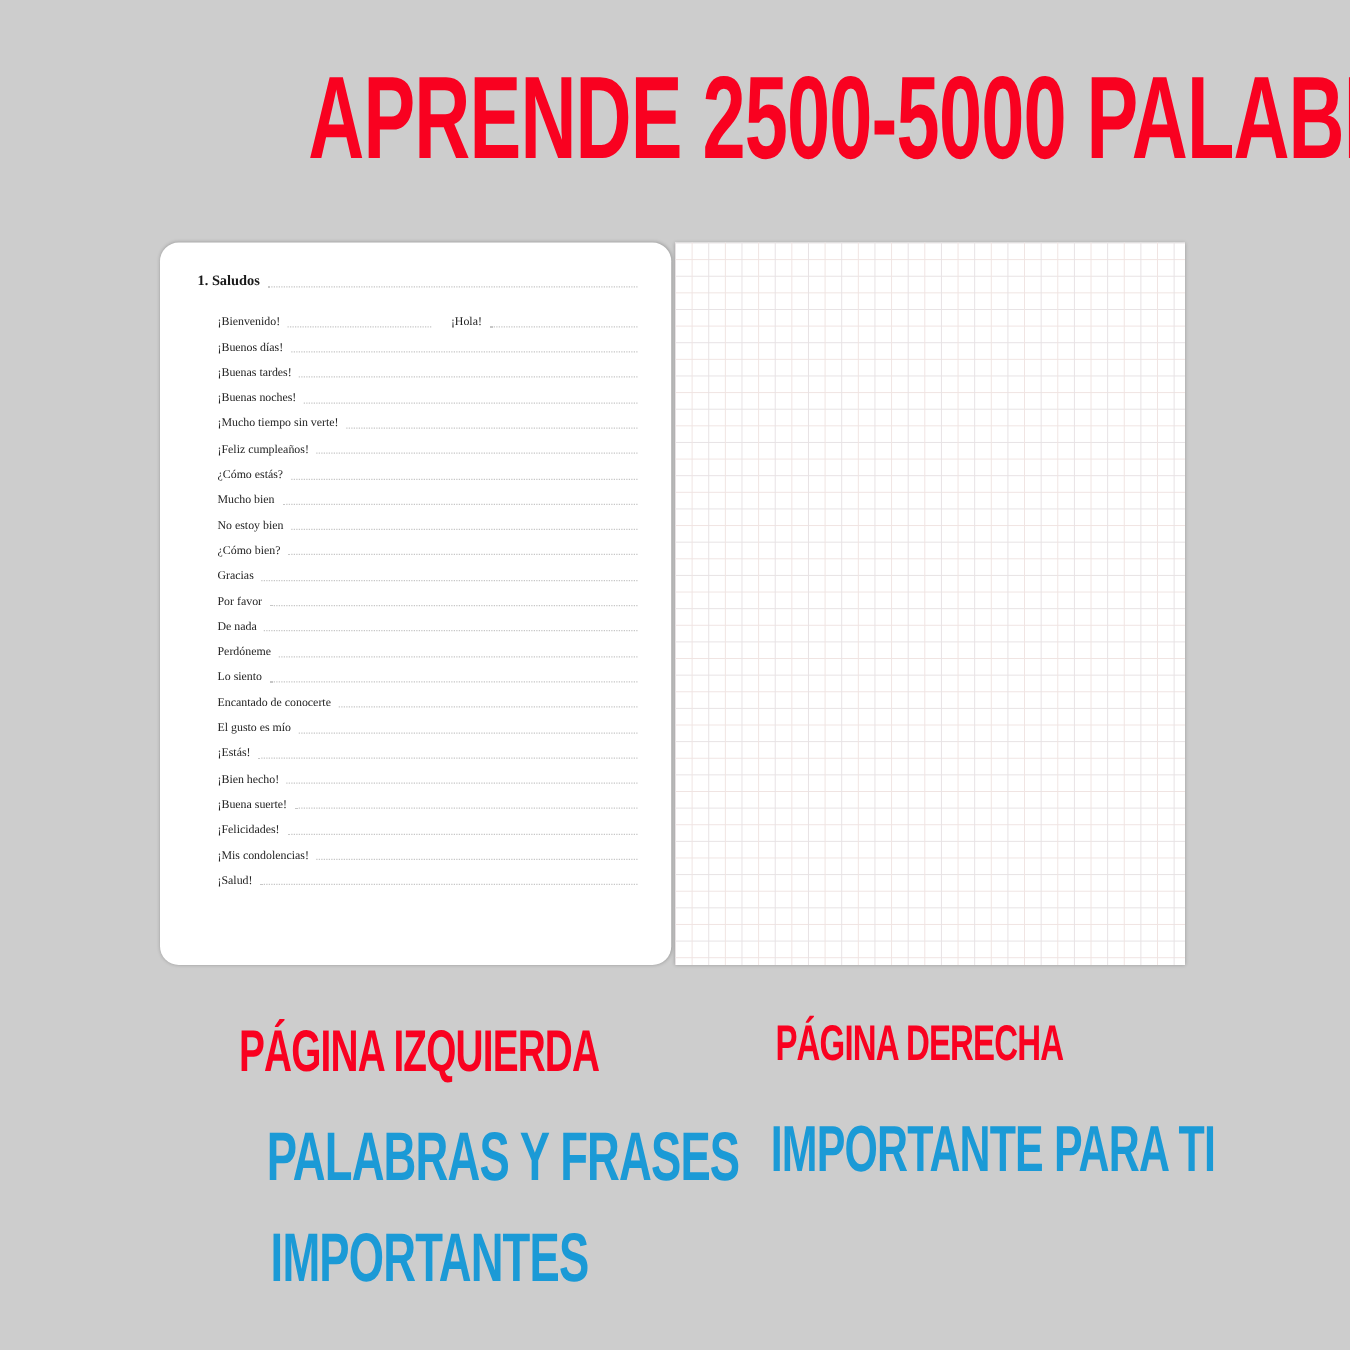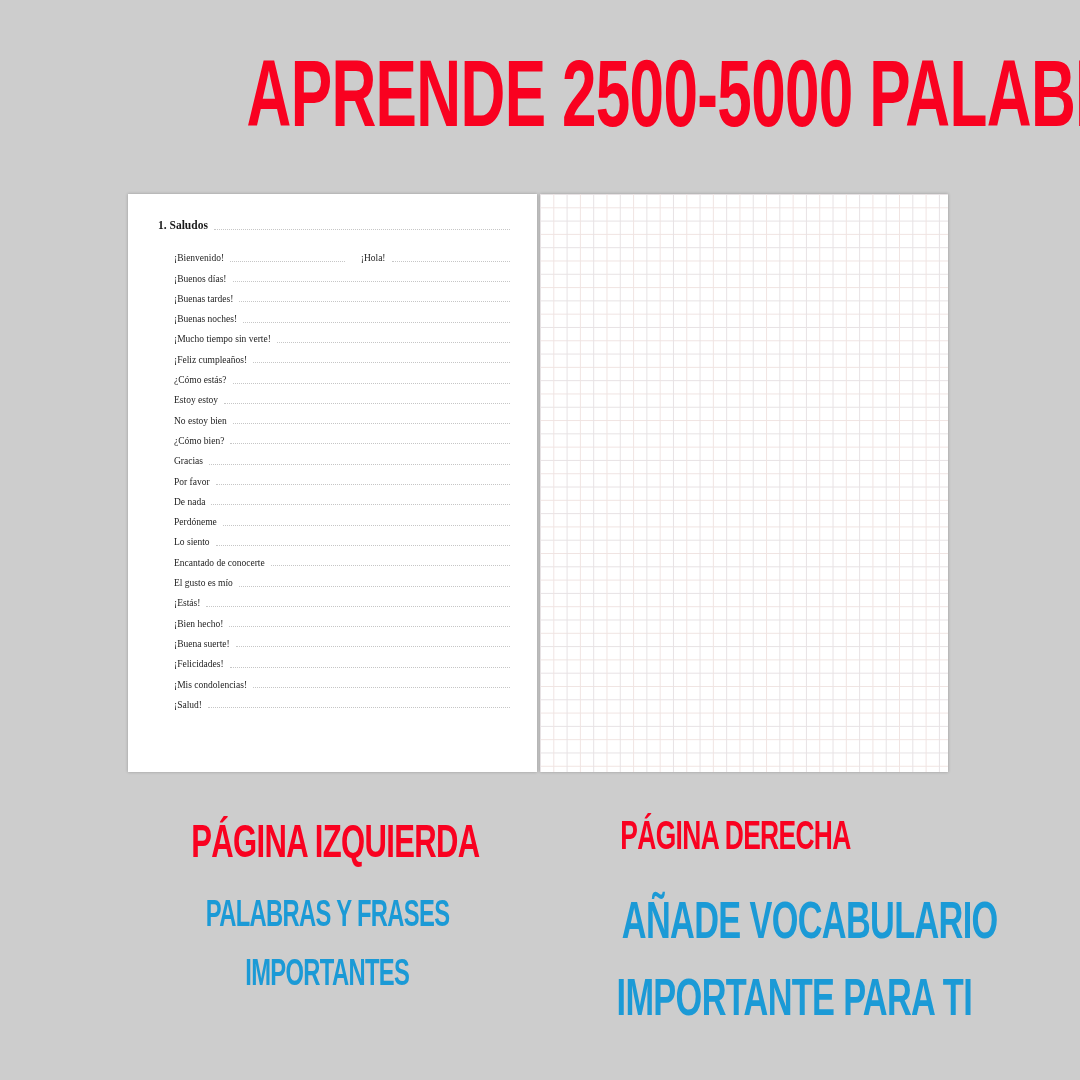--- a/index.html
+++ b/index.html
@@ -27,21 +27,21 @@
   .blue { color:#1b9ad6; }
 
   .main-title {
     position:absolute; left:0; top:40px; width:1080px;
     text-align:center; font-size:94px;
   }
 
   .caption-red-left  { position:absolute; left:115px; top:813px; width:440px; text-align:center; font-size:47px; }
   .caption-red-right { position:absolute; left:525px; top:813px; width:420px; text-align:center; font-size:40px; }
 
-  .caption-blue-left  { position:absolute; left:100px; top:893px; width:455px; text-align:center; font-size:36px; }
+  .caption-blue-left  { position:absolute; left:116px; top:893px; width:455px; text-align:center; font-size:55px; }
   .caption-blue-right { position:absolute; left:525px; top:890px; width:430px; text-align:center; font-size:52px; }
   .blue-line { display:block; margin-bottom:17px; }
 
   
   .page {
     position:absolute; top:194px; height:578px;
     background:#ffffff;
     box-shadow:0 0 3px rgba(0,0,0,0.25);
   }
   .page-left  { left:128px; width:409px; padding:22px 27px 0 30px; }
@@ -50,21 +50,21 @@
     background-color:#ffffff;
     background-image:
       linear-gradient(to right,  #e7e2e4 1px, transparent 1px),
       linear-gradient(to right,  #f0e4e2 1px, transparent 1px),
       linear-gradient(to bottom, #e7e2e4 1px, transparent 1px),
       linear-gradient(to bottom, #f0e4e2 1px, transparent 1px);
     background-size:26.6px 26.6px, 26.6px 26.6px, 26.6px 26.6px, 26.6px 26.6px;
     background-position:0 0, 13.3px 0, 0 0, 0 13.3px;
   }
 
-  .page-left, .vlabel, .heading-label { font-family:"Liberation Serif", serif; }
+  .page-left, .vlabel, .heading-label { font-family:"Liberation Serif", serif;border-radius:15px; }
 
   .heading-row { display:flex; align-items:flex-end; height:16px; }
   .heading-label {
     font-size:11.5px; font-weight:bold; color:#1a1a1a; line-height:14px; white-space:nowrap;
   }
   .leader {
     flex:1 1 auto; min-width:8px;
     border-bottom:1px dotted #c6c6c6;
     margin:0 0 2.5px 6px;
   }
@@ -132,21 +132,21 @@
           </div>
         </div>
         <div class="vrow">
           <div class="vcell">
             <span class="vlabel">¿Cómo estás?</span>
             <span class="leader"></span>
           </div>
         </div>
         <div class="vrow">
           <div class="vcell">
-            <span class="vlabel">Estoy estoy</span>
+            <span class="vlabel">Mucho bien</span>
             <span class="leader"></span>
           </div>
         </div>
         <div class="vrow">
           <div class="vcell">
             <span class="vlabel">No estoy bien</span>
             <span class="leader"></span>
           </div>
         </div>
         <div class="vrow">
@@ -243,17 +243,16 @@
   </div>
   <div class="caption-red-right">
     <span class="impact red">PÁGINA DERECHA</span>
   </div>
 
   <div class="caption-blue-left">
     <span class="blue-line"><span class="impact blue">PALABRAS Y FRASES</span></span>
     <span class="blue-line"><span class="impact blue">IMPORTANTES</span></span>
   </div>
   <div class="caption-blue-right">
-    <span class="blue-line"><span class="impact blue">AÑADE VOCABULARIO</span></span>
     <span class="blue-line"><span class="impact blue">IMPORTANTE PARA TI</span></span>
   </div>
 
 </div>
 
 </body></html>

